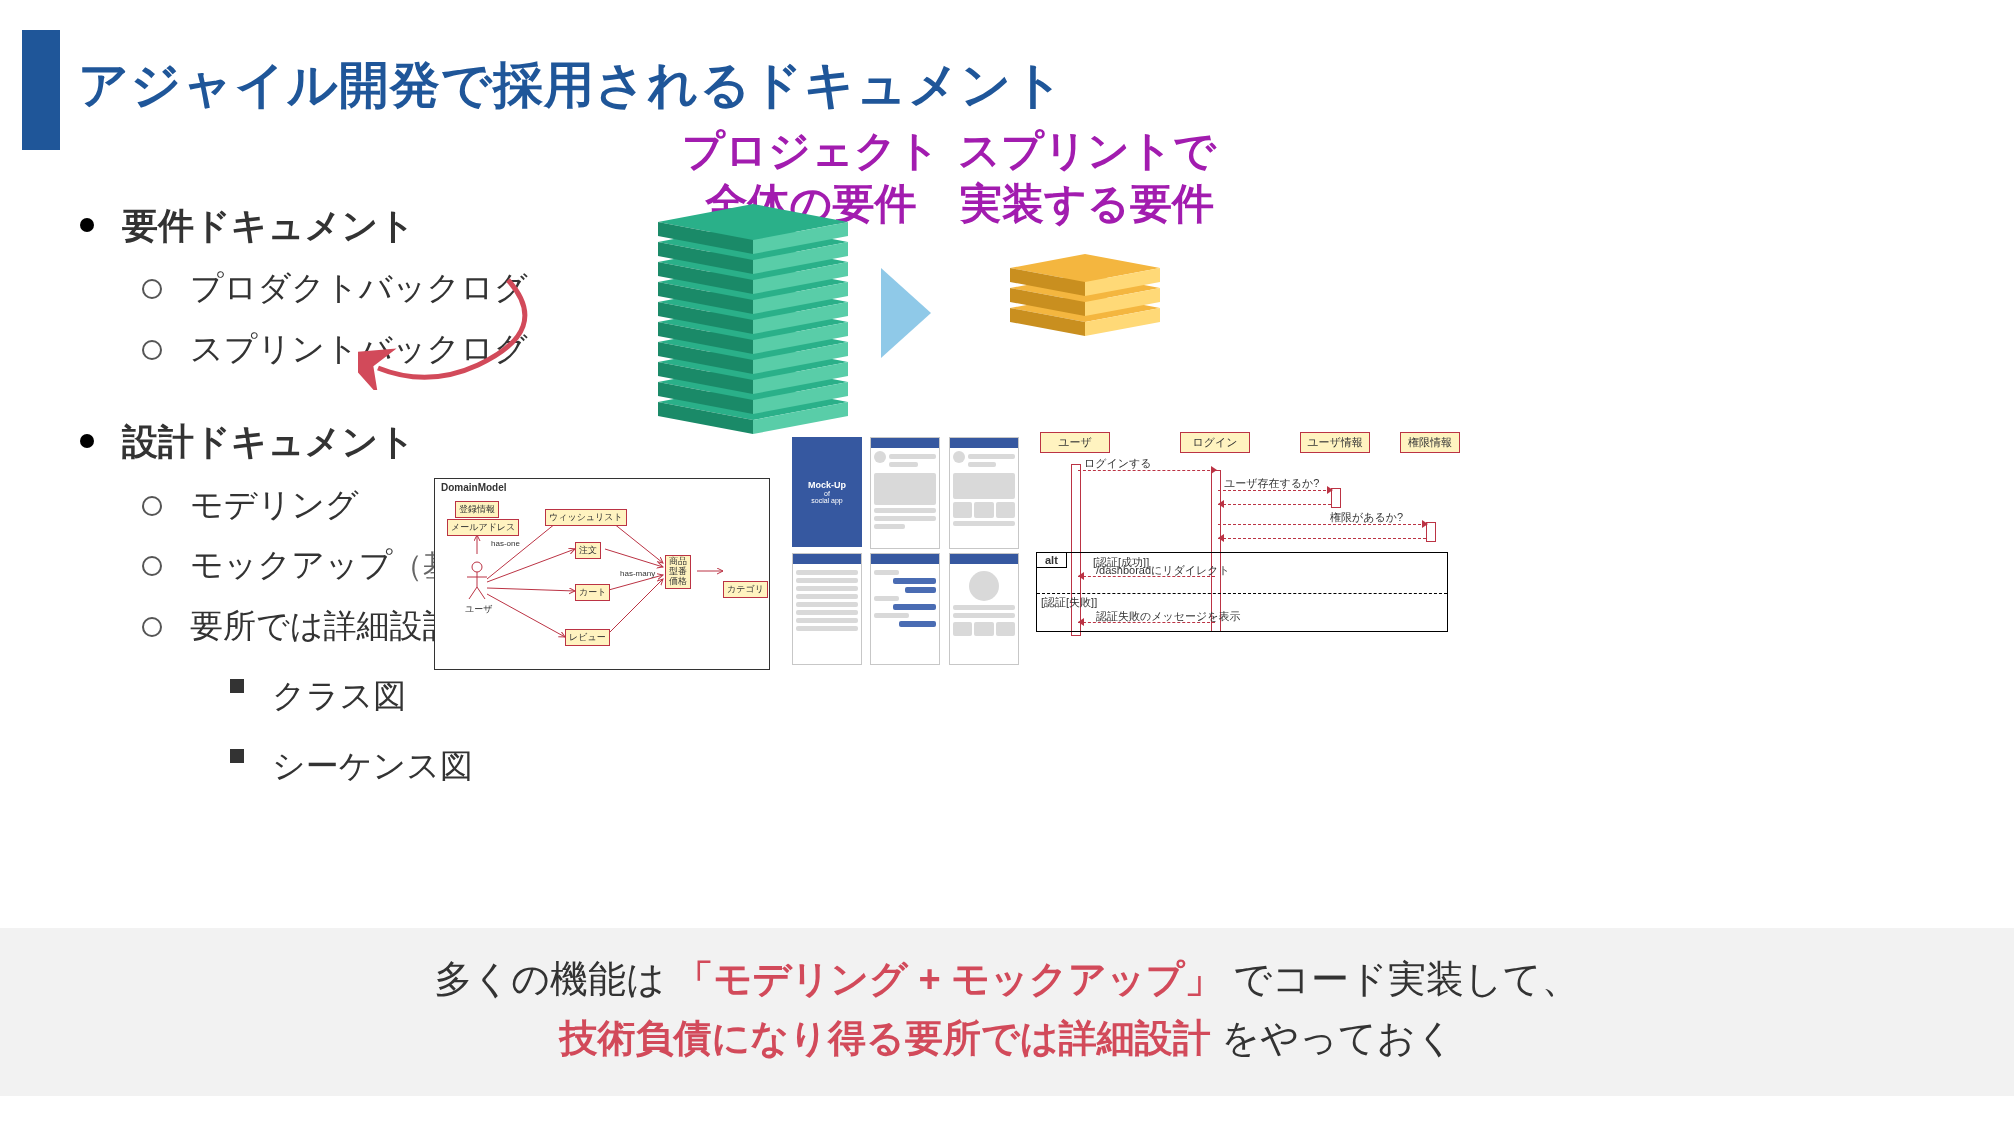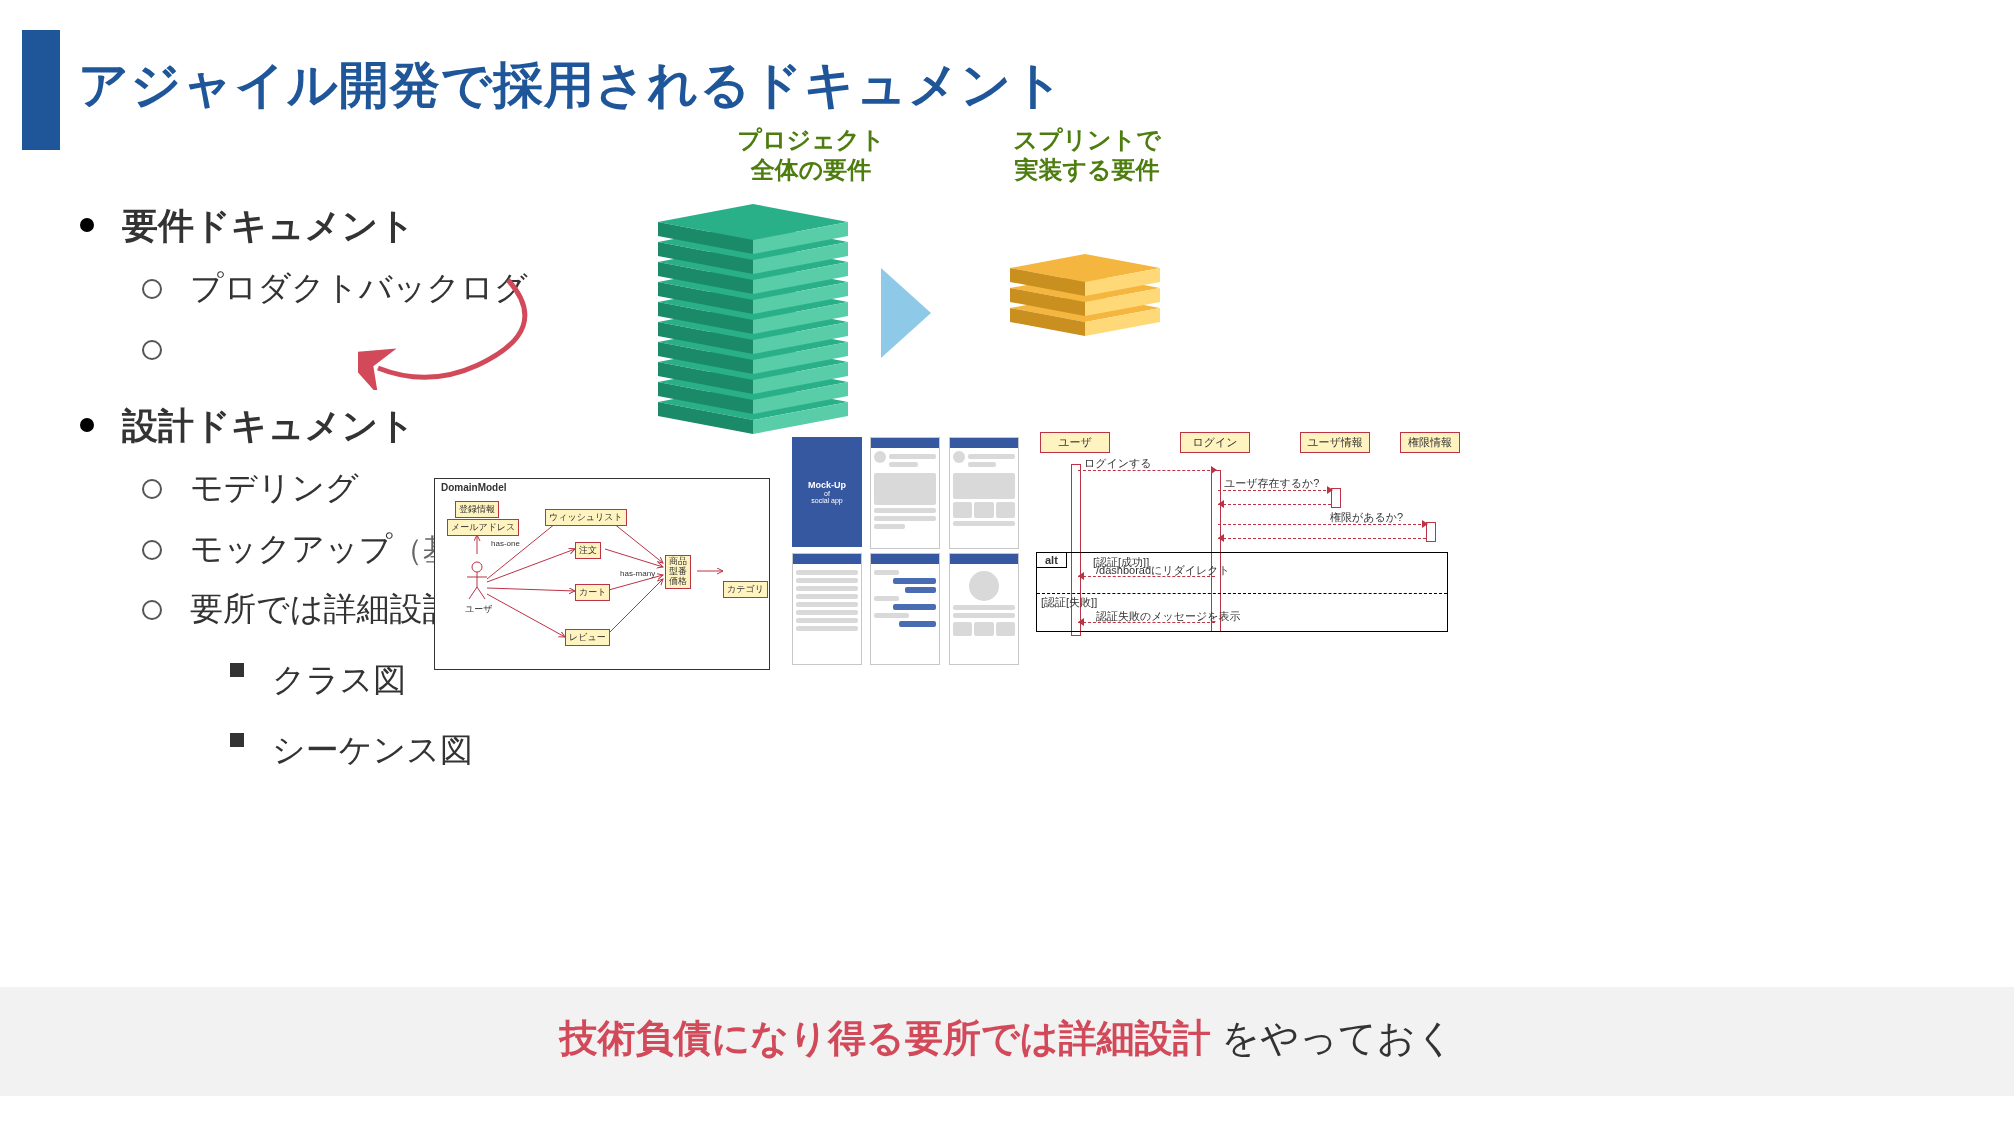--- a/index.html
+++ b/index.html
@@ -13,21 +13,21 @@
 .l1 .dot{width:14px;height:14px;background:#000;border-radius:50%;margin-top:22px;margin-right:28px;flex:none;}
 .l1 .lbl{font-weight:600;font-size:36px;}
 .l2{display:flex;margin-left:62px;margin-top:6px;}
 .l2 .circ{width:16px;height:16px;border:2px solid #555;border-radius:50%;margin-top:18px;margin-right:28px;flex:none;}
 .l2 .lbl{font-size:33px;}
 .note{color:#666;font-size:30px;}
 .l3{display:flex;margin-left:150px;margin-top:6px;}
 .l3 .sq{width:14px;height:14px;background:#333;margin-top:20px;margin-right:28px;flex:none;}
 .l3 .lbl{font-size:33px;margin-top:10px;}
 
-.red-txt{color:#4d7c0f;font-weight:600;font-size:24px;text-align:center;line-height:1.25;}
+.red-txt{color:#a21caf;font-weight:600;font-size:42px;text-align:center;line-height:1.25;}
 .cap1{position:absolute;left:656px;top:125px;width:310px;}
 .cap2{position:absolute;left:932px;top:125px;width:310px;}
 
 .stack-teal{position:absolute;left:658px;top:204px;}
 .stack-yellow{position:absolute;left:1010px;top:254px;}
 .arrow-tri{position:absolute;left:876px;top:263px;}
 
 .arrow-curve{position:absolute;left:358px;top:270px;}
 
 .domain-box{position:absolute;left:434px;top:478px;width:334px;height:190px;border:1px solid #333;background:#fff;font-size:10px;}
@@ -72,20 +72,21 @@
       <li class="l1">
         <span class="dot"></span>
         <span class="lbl">要件ドキュメント</span>
       </li>
       <li class="l2">
         <span class="circ"></span>
         <span class="lbl">プロダクトバックログ</span>
       </li>
       <li class="l2">
         <span class="circ"></span>
+        <span class="lbl">スプリントバックログ</span>
       </li>
 
       <li class="l1" style="margin-top:36px">
         <span class="dot"></span>
         <span class="lbl">設計ドキュメント</span>
       </li>
       <li class="l2">
         <span class="circ"></span>
         <span class="lbl">モデリング</span>
       </li>
@@ -361,18 +362,23 @@
     <div class="msg-line" style="left:38px;top:144px;width:137px"></div>
       <div class="msg-head" style="left:38px;top:140px;border-right:6px solid #bb3344"></div>
     <div class="msg" style="left:56px;top:131px">/dashboradにリダイレクト</div>
     <div class="msg-line" style="left:38px;top:190px;width:137px"></div>
       <div class="msg-head" style="left:38px;top:186px;border-right:6px solid #bb3344"></div>
     <div class="msg" style="left:56px;top:177px">認証失敗のメッセージを表示</div>
   </div>
 
   <div class="footer">
     <div>
+      <span>多くの機能は</span>
+      <span class="accent">「モデリング + モックアップ」</span>
+      <span>でコード実装して、</span>
+    </div>
+    <div>
       <span class="accent">技術負債になり得る要所では詳細設計</span>
       <span>をやっておく</span>
     </div>
   </div>
 
 </div>
 
 </body></html>

